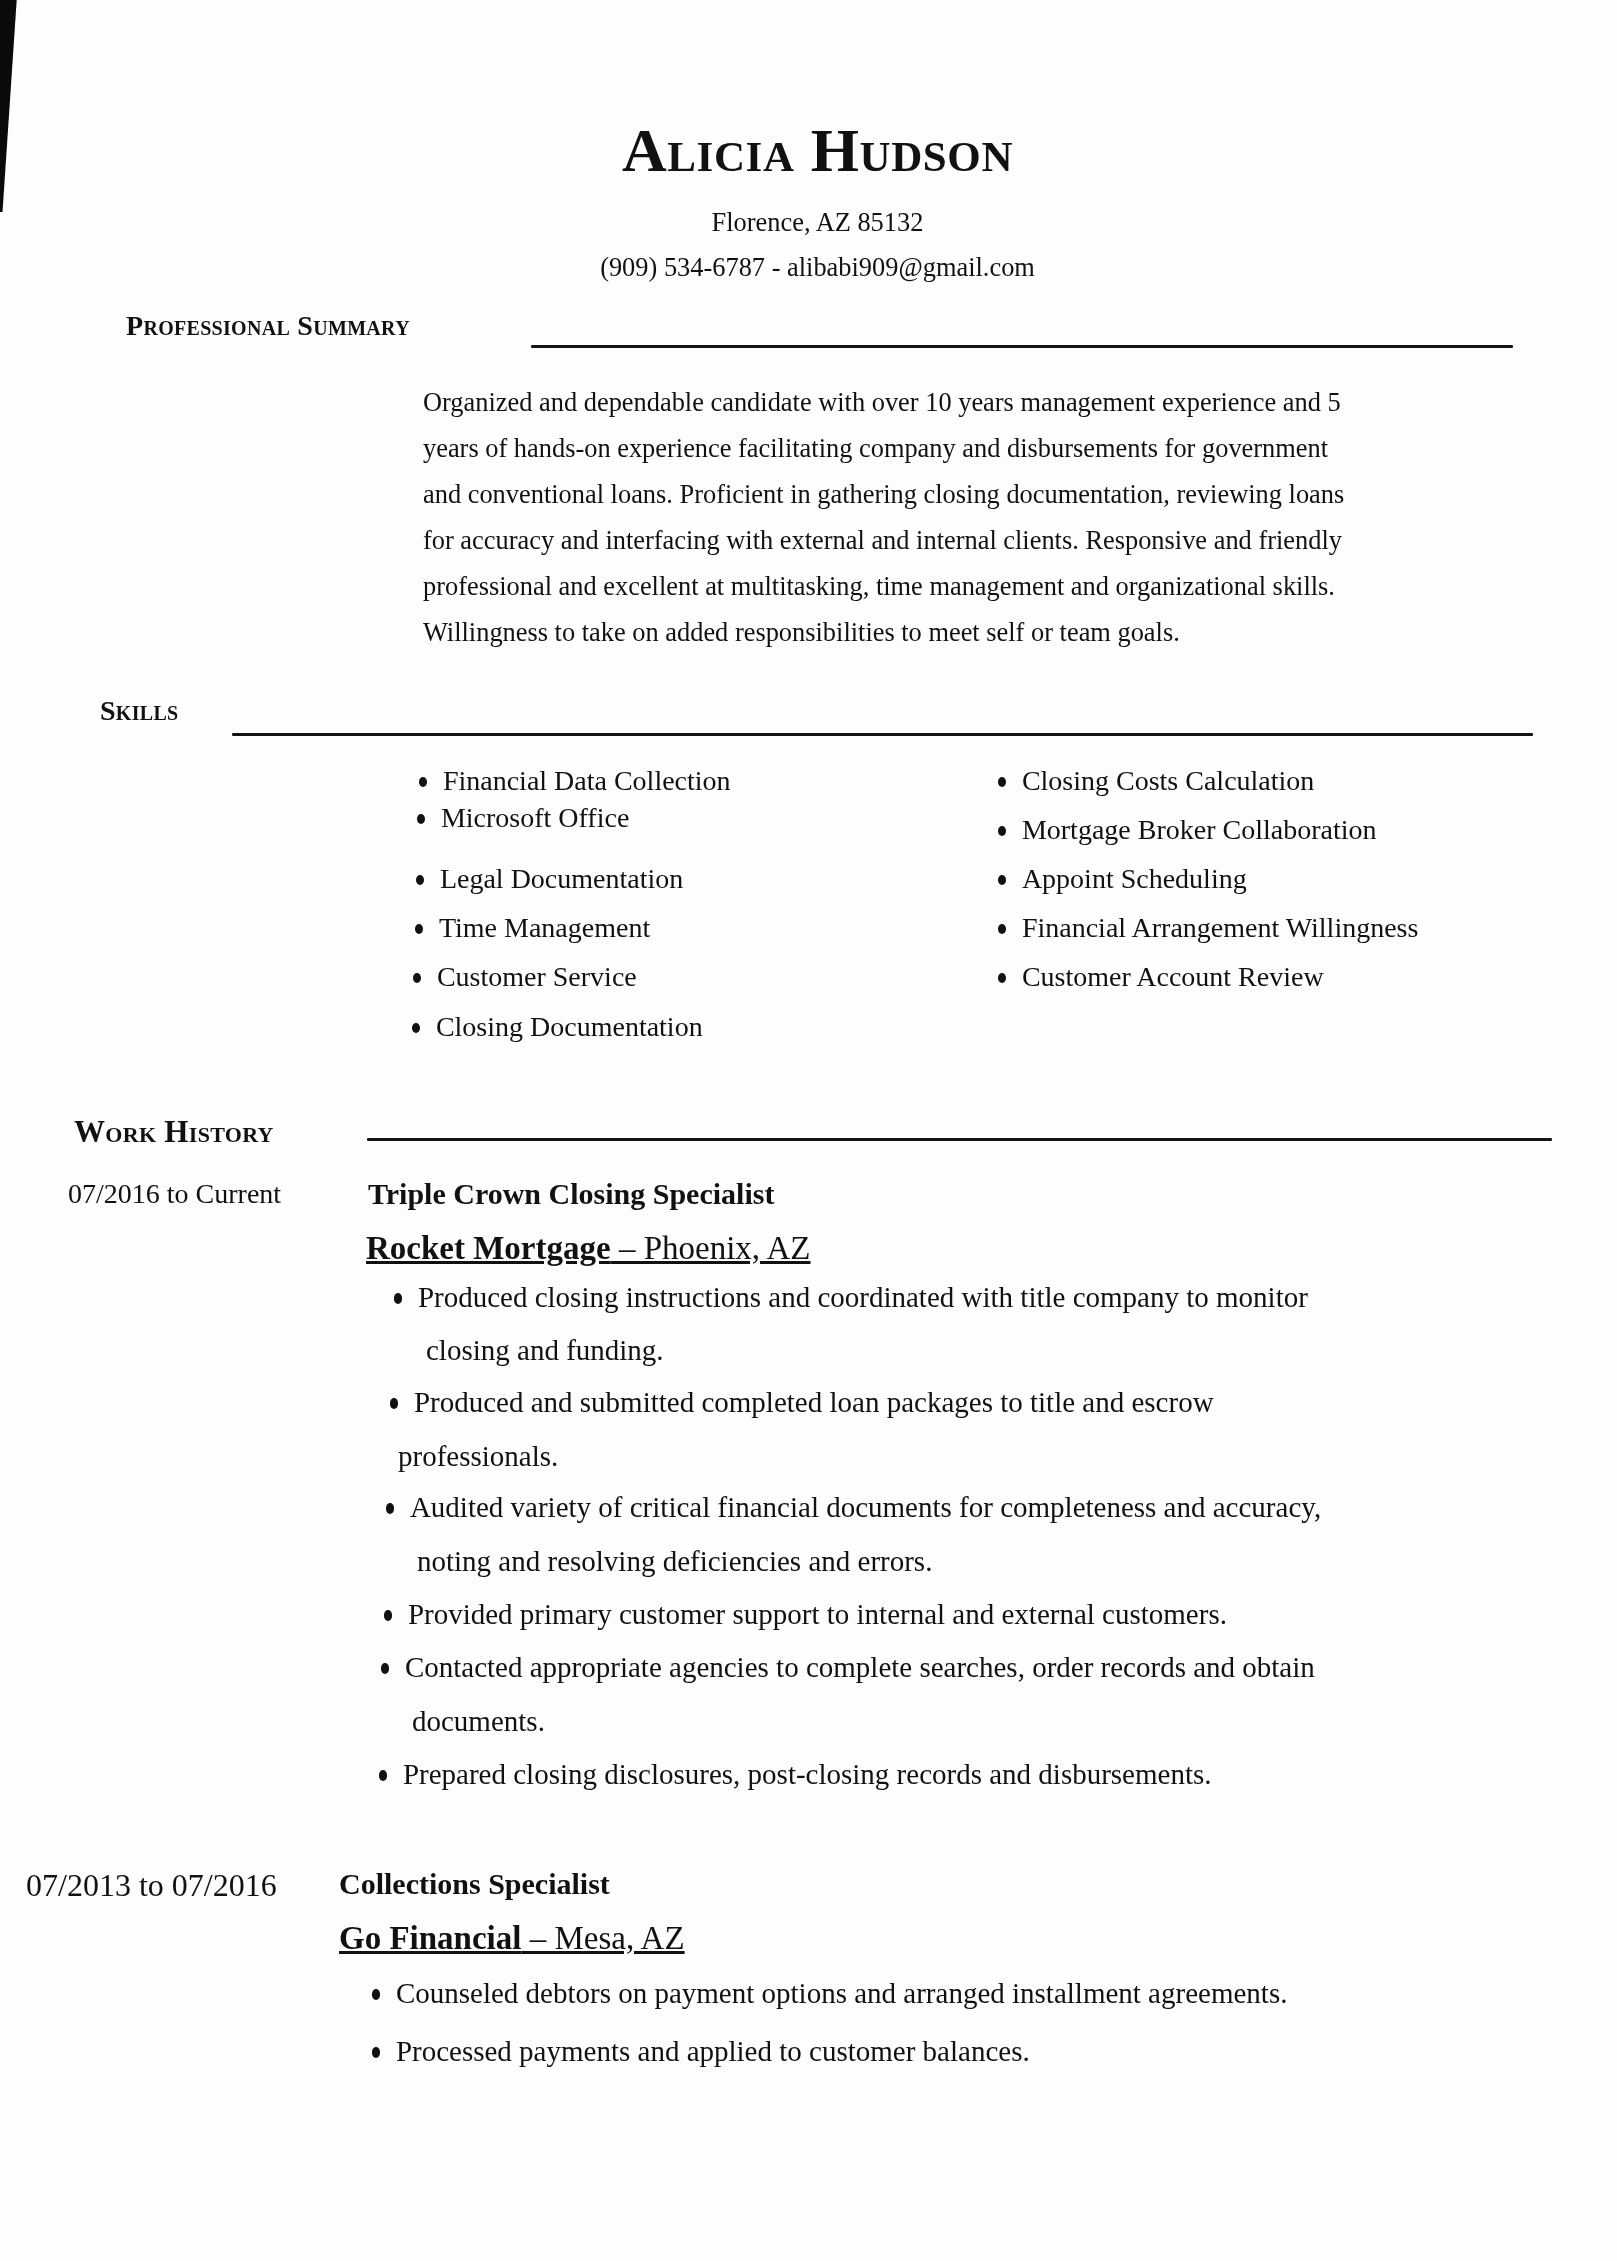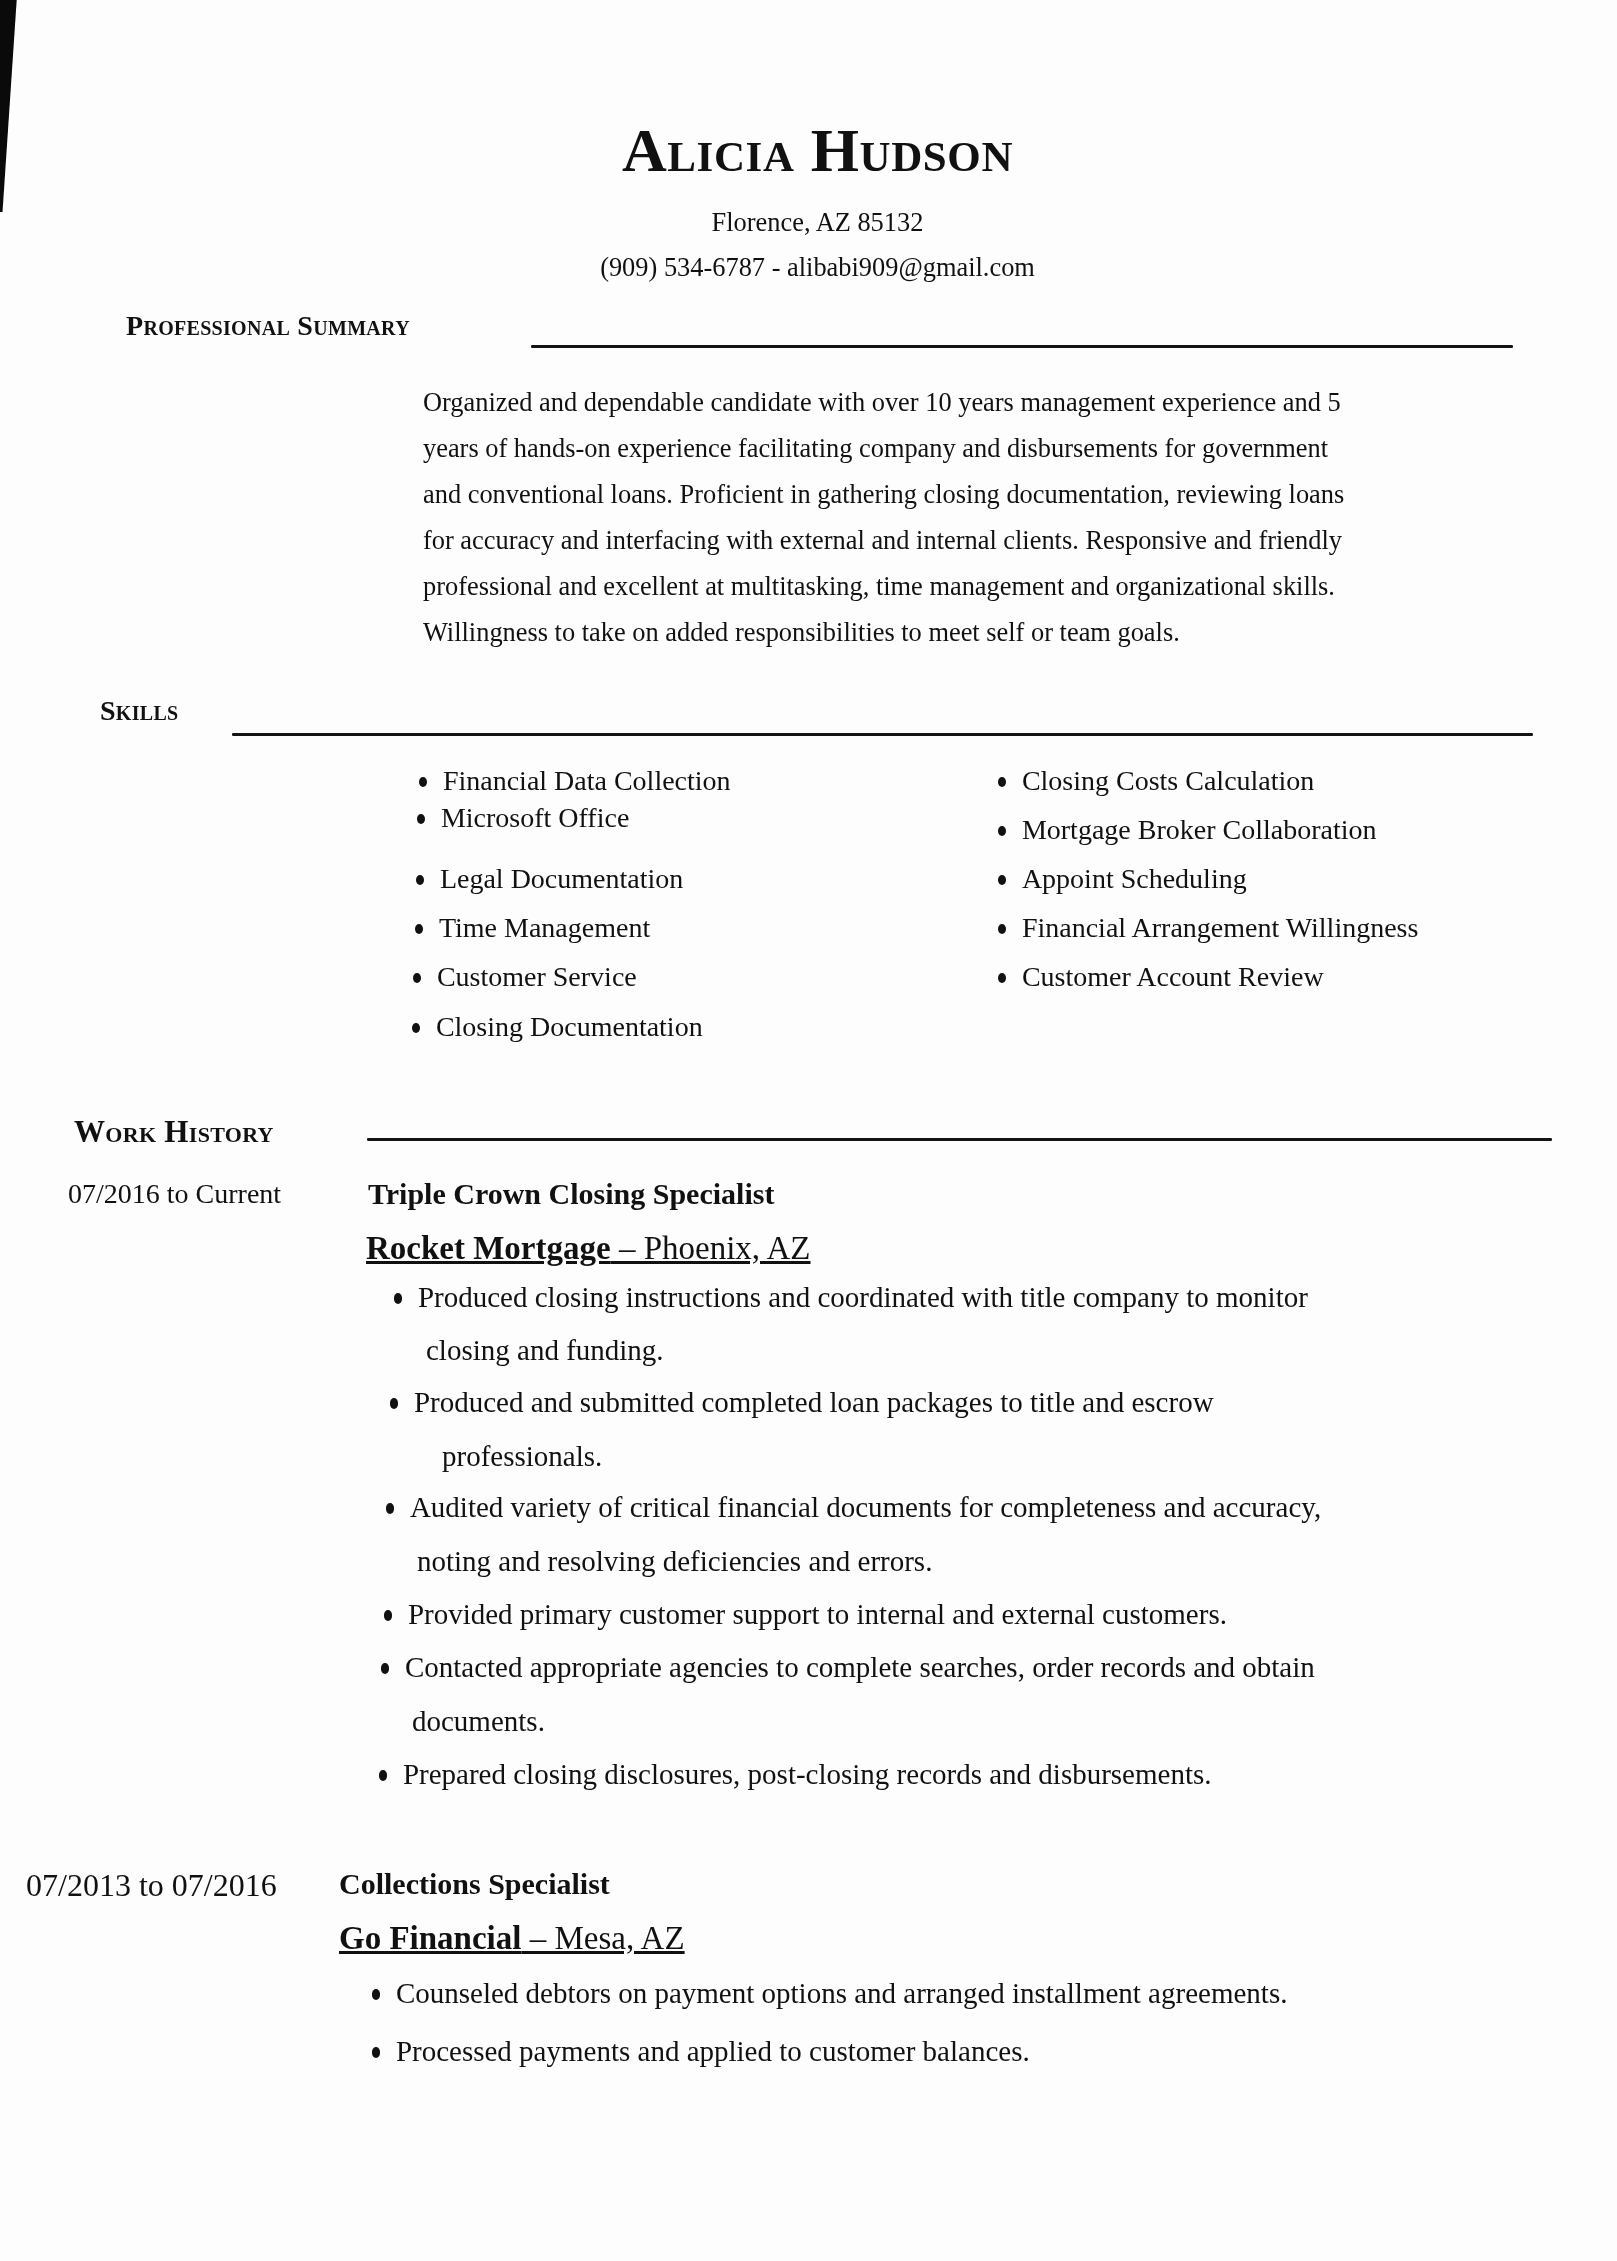--- a/index.html
+++ b/index.html
@@ -81,21 +81,21 @@
 <div class="rule" style="left:367px; top:1138px; width:1185px;"></div>
 
 <div class="abs date" style="left:68px; top:1178px;">07/2016 to Current</div>
 <div class="abs job-title" style="left:368px; top:1177px;">Triple Crown Closing Specialist</div>
 <div class="abs company" style="left:366px; top:1230px;"><b>Rocket Mortgage</b><span> – Phoenix, AZ</span></div>
 
 <div class="abs duty" style="left:394px; top:1281px;"><span class="bullet-dot"></span><span>Produced closing instructions and coordinated with title company to monitor</span></div>
 <div class="abs duty" style="left:426px; top:1334px;">closing and funding.</div>
 
 <div class="abs duty" style="left:390px; top:1386px;"><span class="bullet-dot"></span><span>Produced and submitted completed loan packages to title and escrow</span></div>
-<div class="abs duty" style="left:442px; top:1440px;">professionals.</div>
+<div class="abs duty" style="left:398px; top:1440px;">professionals.</div>
 
 <div class="abs duty" style="left:386px; top:1491px;"><span class="bullet-dot"></span><span>Audited variety of critical financial documents for completeness and accuracy,</span></div>
 <div class="abs duty" style="left:417px; top:1545px;">noting and resolving deficiencies and errors.</div>
 
 <div class="abs duty" style="left:384px; top:1598px;"><span class="bullet-dot"></span><span>Provided primary customer support to internal and external customers.</span></div>
 
 <div class="abs duty" style="left:381px; top:1651px;"><span class="bullet-dot"></span><span>Contacted appropriate agencies to complete searches, order records and obtain</span></div>
 <div class="abs duty" style="left:412px; top:1705px;">documents.</div>
 
 <div class="abs duty" style="left:379px; top:1758px;"><span class="bullet-dot"></span><span>Prepared closing disclosures, post-closing records and disbursements.</span></div>

